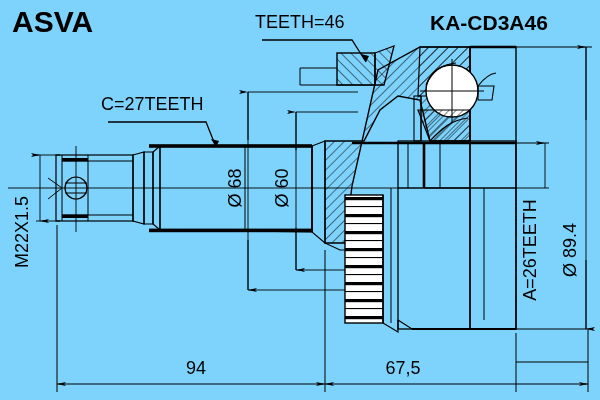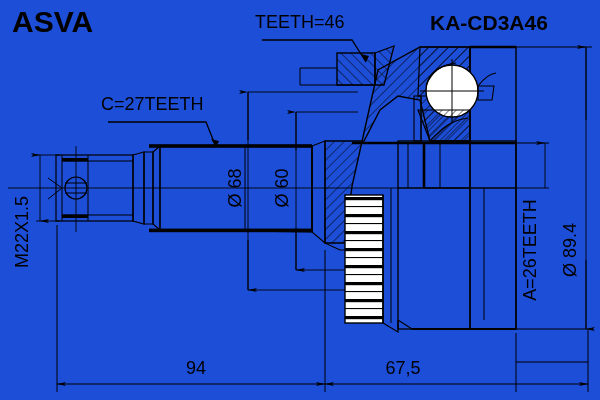--- a/index.html
+++ b/index.html
@@ -8,21 +8,21 @@
     padding: 0;
     background: #ffffff;
   }
   body {
     font-family: "Liberation Sans", sans-serif;
   }
   #sheet {
     position: relative;
     width: 600px;
     height: 400px;
-    background: #1d4ed8;
+    background: #7dd3fc;
     overflow: hidden;
   }
   #sheet svg {
     position: absolute;
     left: 0;
     top: 0;
     display: block;
   }
   .brand {
     font-family: "Liberation Sans", sans-serif;

